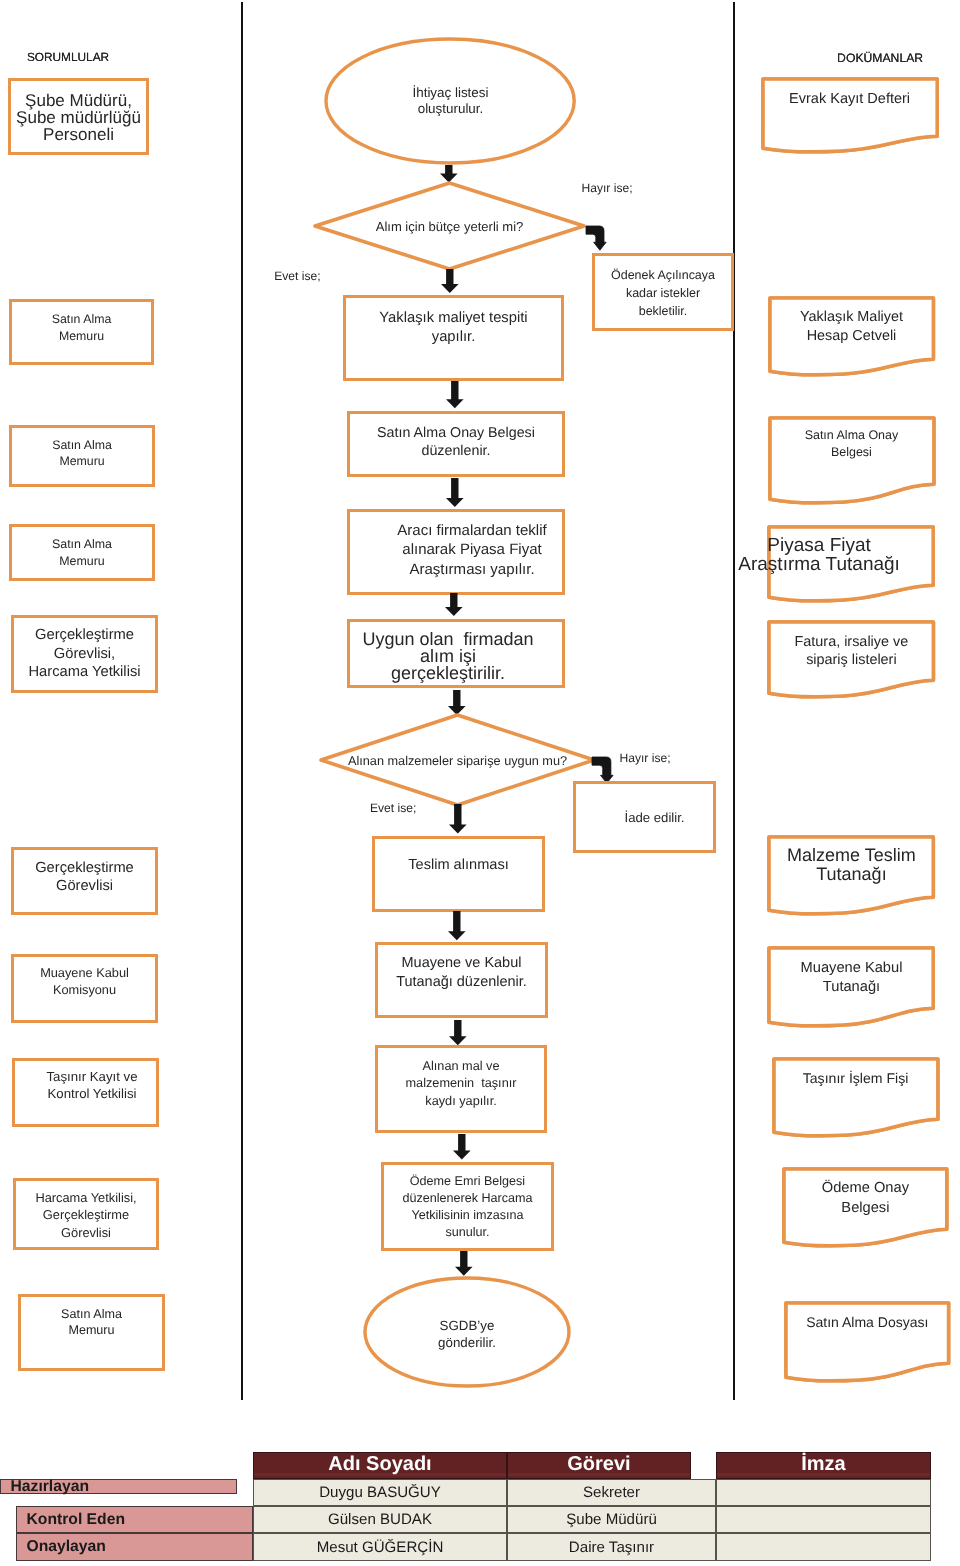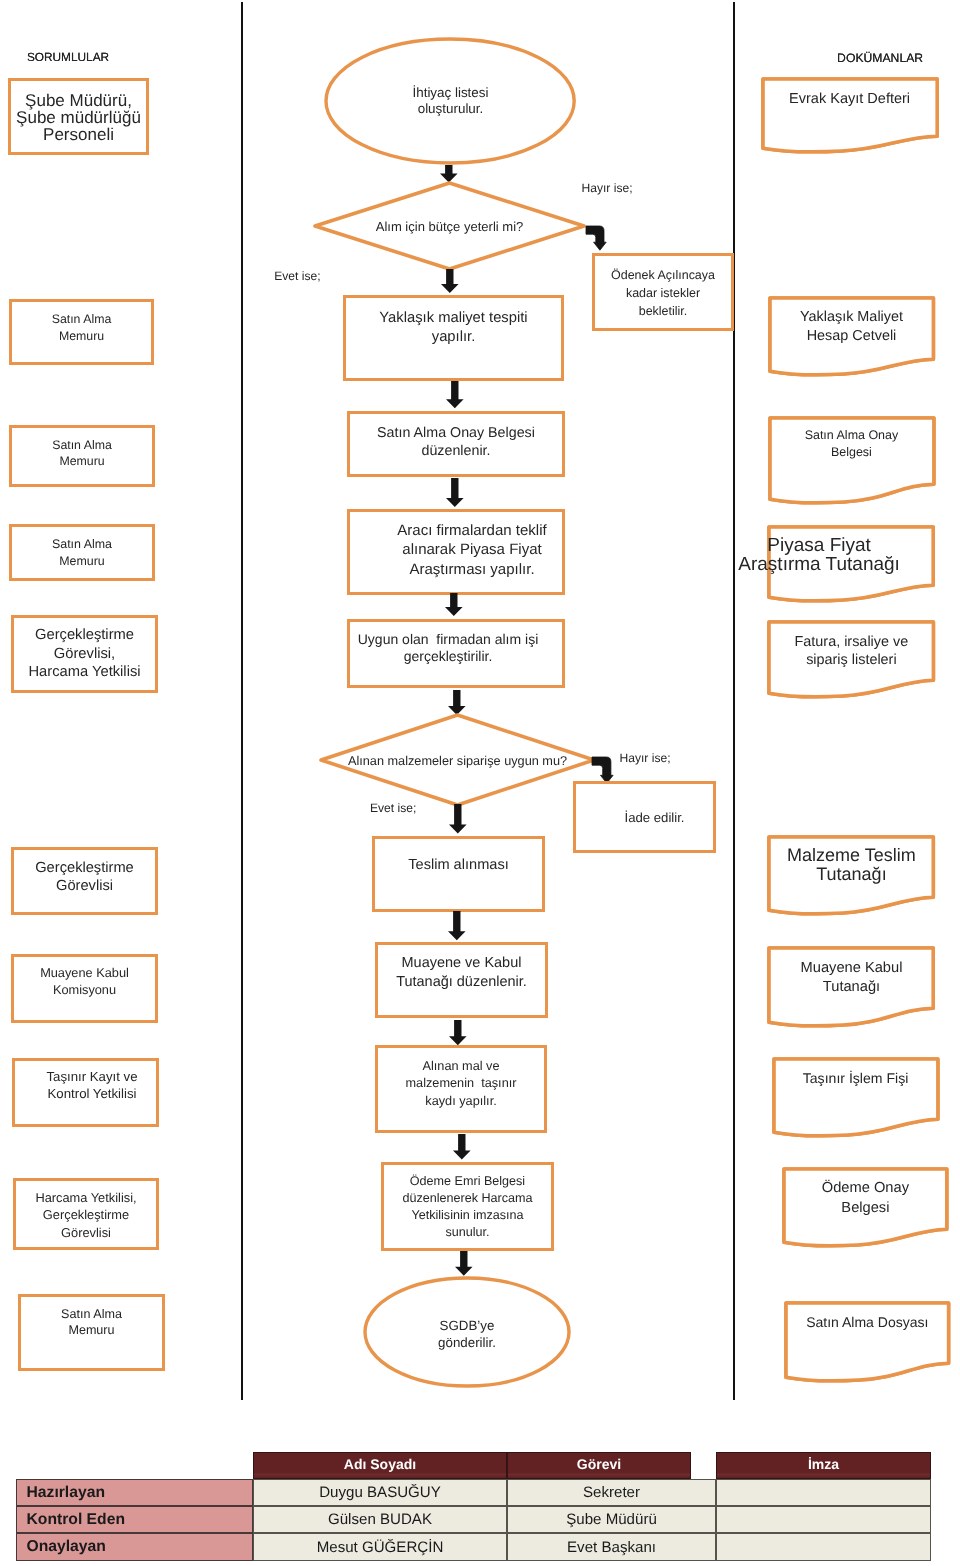--- a/index.html
+++ b/index.html
@@ -10,21 +10,21 @@
   .abs{position:absolute;box-sizing:border-box;}
   .rect{border:3.5px solid #E8944A;background:#fff;}
   .flowtext{display:block;
             text-align:center;white-space:pre-wrap;color:#262626;}
   .smalllabel{white-space:nowrap;color:#262626;}
   .divider{position:absolute;width:2.6px;background:#111;}
   svg{display:block;}
   .tcell{display:flex;align-items:center;justify-content:center;
          font-size:15.1px;color:#1a1a1a;border:1.15px solid #55534b;}
   .thdr{background:linear-gradient(to bottom,#622223 0%,#622223 78%,#6e2b2c 86%,#5d2020 100%);
-        color:#fdfdfd;font-weight:bold;font-size:14px;border-color:#331414;padding-bottom:3px;}
+        color:#fdfdfd;font-weight:bold;font-size:20px;border-color:#331414;padding-bottom:3px;}
   .trole{background:#D99796;font-weight:bold;justify-content:flex-start;
          padding-left:9.5px;font-size:15.7px;border-color:#463838;}
   .tval{background:#EDEBE0;}
 </style>
 </head>
 <body>
 
 <div class="abs smalllabel" style="left:26.9px;top:50.5px;font-size:11.85px;line-height:13.6px">SORUMLULAR</div>
 <div class="abs smalllabel" style="left:837.1px;top:51.0px;font-size:12.2px;line-height:14.0px">DOKÜMANLAR</div>
 <div class="divider" style="left:240.7px;top:2px;height:1398px"></div>
@@ -230,21 +230,21 @@
     <polygon points="8.1,3 15.5,3 15.5,23.0 20.6,23.0 11.8,32.0 3,23.0 8.1,23.0" fill="#151515"></polygon>
   </svg>
 <div class="rect abs" style="left:347px;top:509px;width:218px;height:86px"></div>
 <div class="abs flowtext" style="left:347px;top:520.7px;width:250px;font-size:15.03px;line-height:19.5px">Aracı firmalardan teklif
 alınarak Piyasa Fiyat
 Araştırması yapılır.</div>
 <svg class="abs" style="left:442.1px;top:589.5px" width="23.6" height="29.0" viewBox="0 0 23.6 29.0">
     <polygon points="8.1,3 15.5,3 15.5,17.0 20.6,17.0 11.8,26.0 3,17.0 8.1,17.0" fill="#151515"></polygon>
   </svg>
 <div class="rect abs" style="left:347px;top:619px;width:218px;height:69px"></div>
-<div class="abs flowtext" style="left:347px;top:631.1px;width:202px;font-size:14px;line-height:16.8px">Uygun olan  firmadan alım işi
+<div class="abs flowtext" style="left:347px;top:631.1px;width:202px;font-size:18px;line-height:16.8px">Uygun olan  firmadan alım işi
 gerçekleştirilir.</div>
 <svg class="abs" style="left:445.4px;top:686.5px" width="23.6" height="30.9" viewBox="0 0 23.6 30.9">
     <polygon points="8.1,3 15.5,3 15.5,18.9 20.6,18.9 11.8,27.9 3,18.9 8.1,18.9" fill="#151515"></polygon>
   </svg>
 <svg class="abs" style="left:315px;top:709px" width="285" height="102" viewBox="0 0 285 102">
     <polygon points="142.5,6 279,51.0 142.5,96 6,51.0" fill="#fff" stroke="#E8944A" stroke-width="3.6" stroke-linejoin="round"></polygon>
   </svg>
 <div class="abs flowtext" style="left:321px;top:751.8px;width:273px;font-size:12.72px;line-height:17.0px">Alınan malzemeler siparişe uygun mu?</div>
 <div class="abs smalllabel" style="left:619.5px;top:752.0px;font-size:12.1px;line-height:13.9px">Hayır ise;</div>
 <div class="abs smalllabel" style="left:370.0px;top:802.0px;font-size:12.1px;line-height:13.9px">Evet ise;</div>
@@ -283,24 +283,24 @@
     <polygon points="8.1,3 15.5,3 15.5,18.7 20.6,18.7 11.8,27.7 3,18.7 8.1,18.7" fill="#151515"></polygon>
   </svg>
 <svg class="abs" style="left:359px;top:1272px" width="216" height="120" viewBox="0 0 216 120">
     <ellipse cx="108.0" cy="60.0" rx="102.0" ry="54.0" fill="#fff" stroke="#E8944A" stroke-width="3.4"></ellipse>
   </svg>
 <div class="abs flowtext" style="left:365px;top:1316.5px;width:204px;font-size:13.34px;line-height:17.2px">SGDB’ye
 gönderilir.</div>
 <div class="abs tcell thdr" style="left:253px;top:1452px;width:254px;height:27px">Adı Soyadı</div>
 <div class="abs tcell thdr" style="left:507px;top:1452px;width:184px;height:27px">Görevi</div>
 <div class="abs tcell thdr" style="left:716px;top:1452px;width:215px;height:27px">İmza</div>
-<div class="abs tcell trole" style="left:16px;top:1479px;width:237px;height:27px">Hazırlayan</div>
+<div class="abs tcell trole" style="left:0;top:1479px;width:237px;height:15px">Hazırlayan</div>
 <div class="abs tcell tval" style="left:253px;top:1479px;width:254px;height:27px">Duygu BASUĞUY</div>
 <div class="abs tcell tval" style="left:507px;top:1479px;width:209px;height:27px">Sekreter</div>
 <div class="abs tcell tval" style="left:716px;top:1479px;width:215px;height:27px"></div>
 <div class="abs tcell trole" style="left:16px;top:1506px;width:237px;height:27px">Kontrol Eden</div>
 <div class="abs tcell tval" style="left:253px;top:1506px;width:254px;height:27px">Gülsen BUDAK</div>
 <div class="abs tcell tval" style="left:507px;top:1506px;width:209px;height:27px">Şube Müdürü</div>
 <div class="abs tcell tval" style="left:716px;top:1506px;width:215px;height:27px"></div>
 <div class="abs tcell trole" style="left:16px;top:1533px;width:237px;height:28px">Onaylayan</div>
 <div class="abs tcell tval" style="left:253px;top:1533px;width:254px;height:28px">Mesut GÜĞERÇİN</div>
-<div class="abs tcell tval" style="left:507px;top:1533px;width:209px;height:28px">Evet Başkanı</div>
+<div class="abs tcell tval" style="left:507px;top:1533px;width:209px;height:28px">Daire Taşınır</div>
 <div class="abs tcell tval" style="left:716px;top:1533px;width:215px;height:28px"></div>
 
 </body></html>

